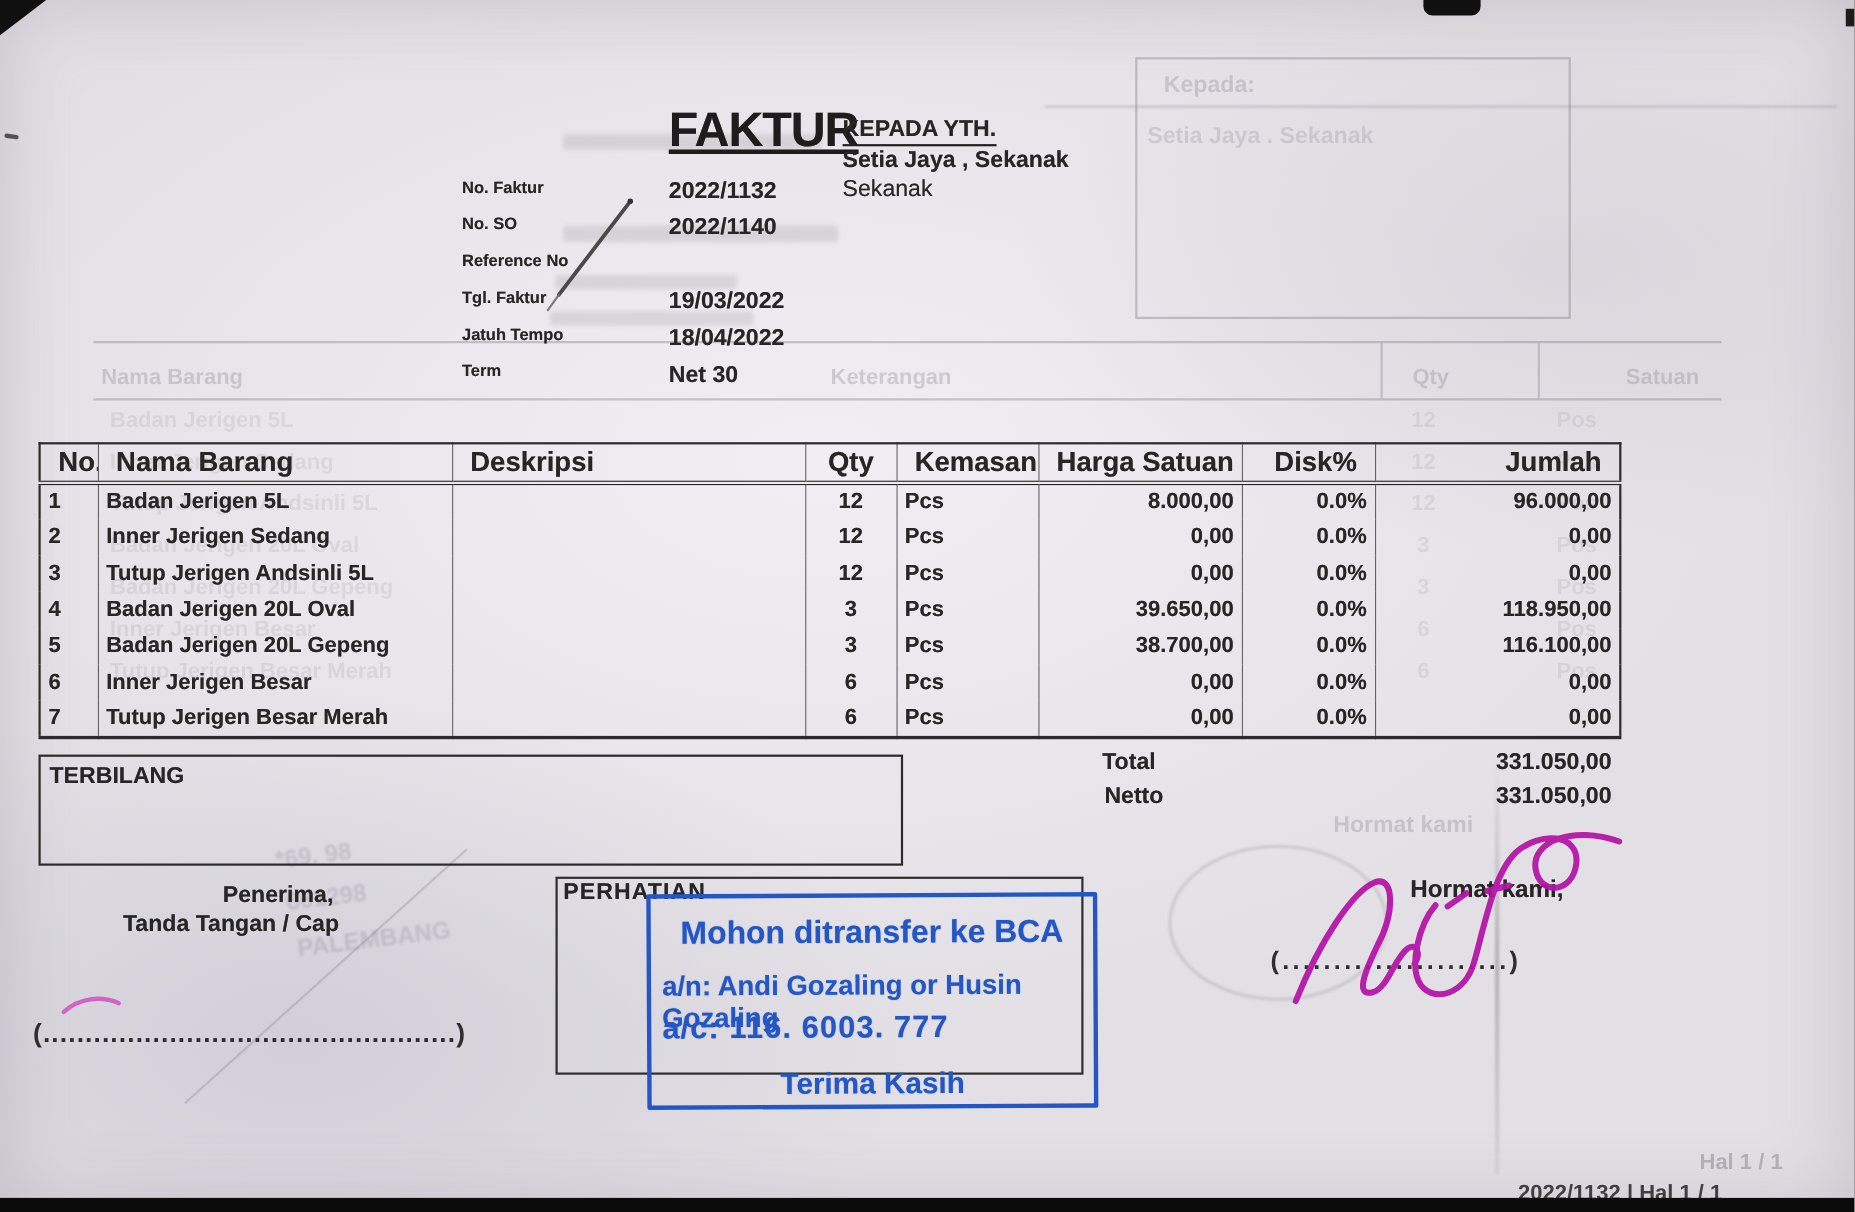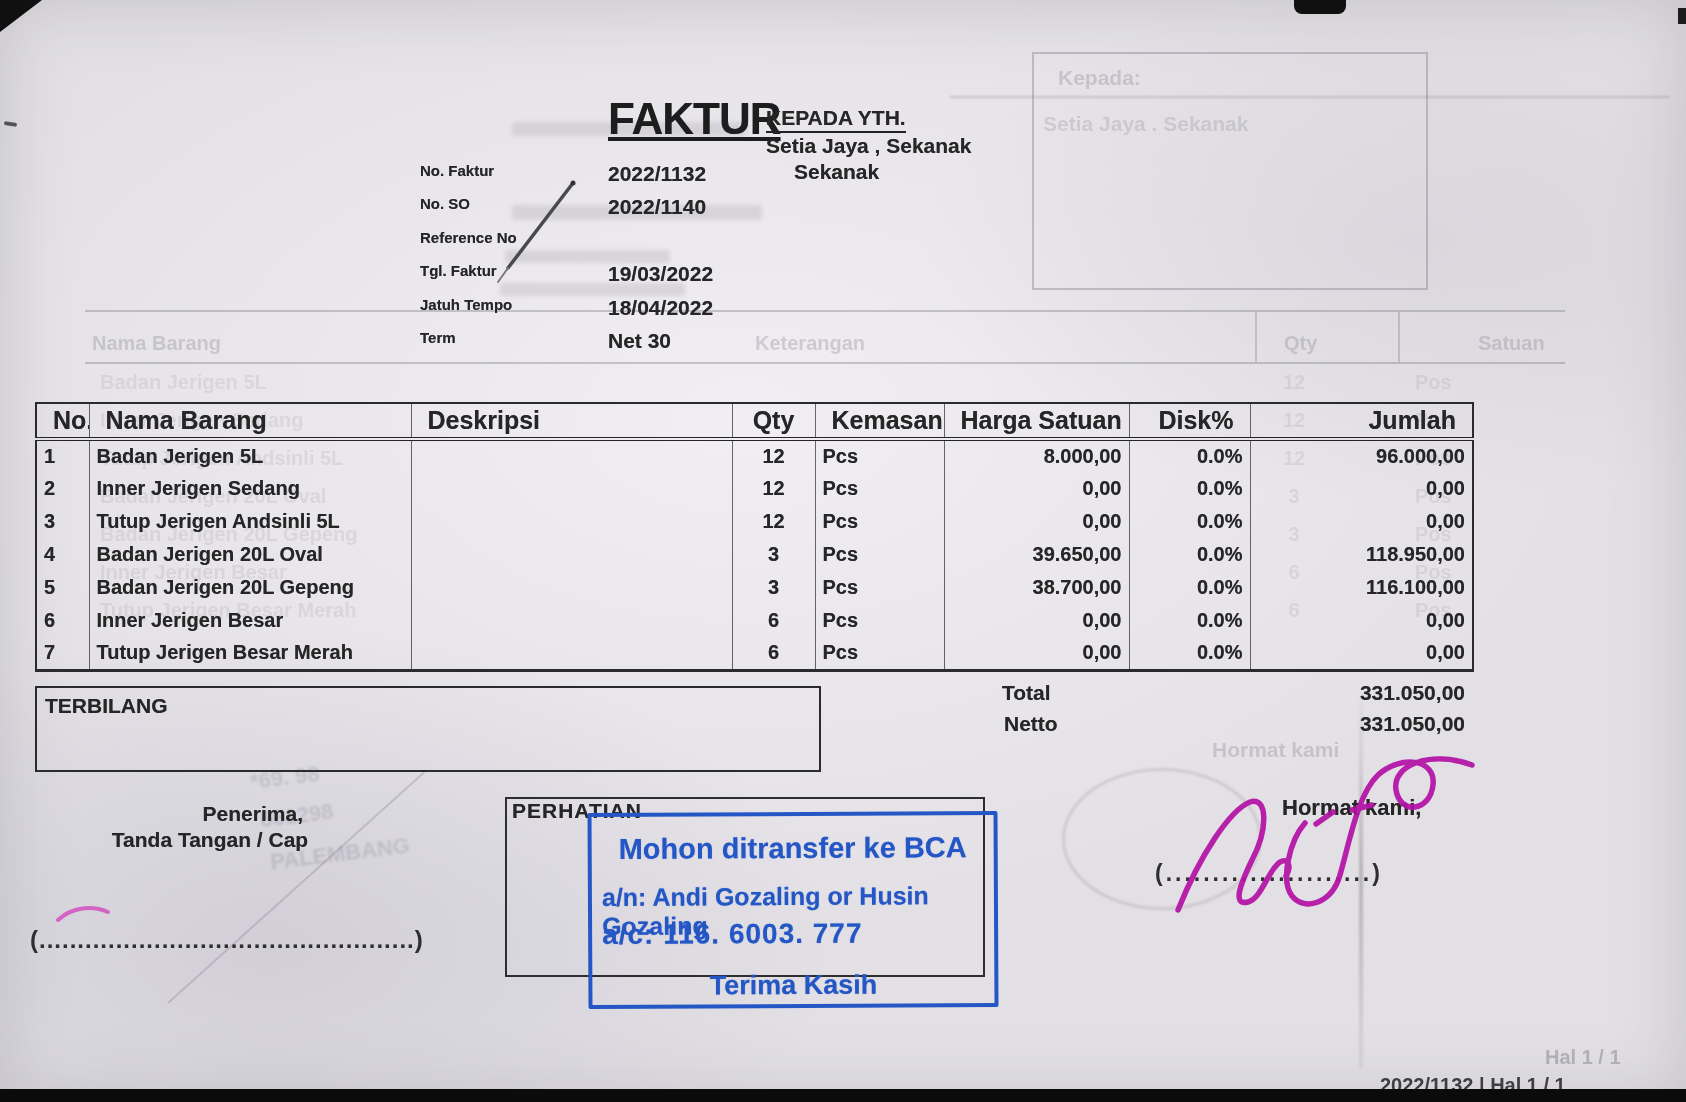--- a/index.html
+++ b/index.html
@@ -13,40 +13,40 @@
       radial-gradient(ellipse 760px 400px at 84% 22%, rgba(207,204,212,.5), transparent 65%),
       radial-gradient(ellipse 1250px 720px at 44% 38%, rgba(243,241,245,.85), transparent 72%);
     box-shadow:inset 0 0 70px rgba(118,112,126,.28);
   }
   .abs{position:absolute;}
   .ink{text-shadow:0 0 .6px rgba(35,35,35,.55);}
   
   .title{left:608px;top:94px;font-size:44px;font-weight:800;letter-spacing:-1px;color:#1d1d1d;text-decoration:underline;}
   .kepada-label{left:766px;top:106px;font-size:21px;font-weight:700;border-bottom:2px solid #222;padding-bottom:1px;}
   .kepada-1{left:766px;top:134px;font-size:21px;font-weight:600;}
-  .kepada-2{left:766px;top:160px;font-size:21px;font-weight:700;margin-left:28px;}
+  .kepada-2{left:766px;top:160px;font-size:21px;font-weight:400;}
   .field-label{left:420px;width:180px;font-size:15px;font-weight:700;}
   .field-value{left:608px;width:220px;font-size:21px;font-weight:700;}
   
   table.items{position:absolute;left:35px;top:402px;width:1437px;border-collapse:collapse;table-layout:fixed;
     border:2.5px solid #2b2b2b;border-bottom-width:3.5px;background:transparent;}
   table.items th{height:36px;font-size:25px;font-weight:700;border-bottom:4px double #242424;padding:0 16px;white-space:nowrap;overflow:hidden;}
   table.items td{height:33px;font-size:20px;font-weight:600;padding:0 7px;white-space:nowrap;overflow:hidden;}
   table.items th,table.items td{border-left:1.5px solid rgba(55,55,55,.75);}
   table.items th:first-child,table.items td:first-child{border-left:none;}
   .c0{width:53px;text-align:left;} .c1{width:322px;text-align:left;} .c2{width:321px;text-align:left;}
   .c3{width:83px;} td.c3{text-align:center;} th.c3{text-align:center;}
   .c4{width:129px;text-align:left;}
   .c5{width:185px;text-align:right;} .c6{width:121px;text-align:right;} .c7{width:223px;text-align:right;margin-top:27px;}
   
   .total-label{left:1002px;top:681px;font-size:21px;font-weight:600;}
   .netto-label{left:1004px;top:712px;font-size:21px;font-weight:600;}
   .total-value,.netto-value{right:221px;font-size:21px;font-weight:700;text-align:right;}
   .total-value{top:681px;} .netto-value{top:712px;}
-  .terbilang-box{left:35px;top:686px;width:786px;height:86px;border:2.5px solid #2b2b2b;}
+  .terbilang-box{left:35px;top:686px;width:786px;height:101px;border:2.5px solid #2b2b2b;}
   .terbilang-label{left:8px;top:6px;font-size:21px;font-weight:600;}
   .terbilang-text{left:8px;top:46px;font-size:22px;font-weight:600;}
   
   .penerima-1{left:118px;top:802px;width:185px;text-align:right;font-size:21px;font-weight:600;}
   .penerima-2{left:80px;top:828px;width:260px;text-align:center;font-size:21px;font-weight:600;}
   .attention-box{left:505px;top:797px;width:480px;height:180px;border:2.5px solid #2e2e2e;}
   .attention-label{left:512px;top:799px;font-size:21px;font-weight:600;letter-spacing:1px;}
   .stamp-box{left:588px;top:812px;width:410px;height:196px;border:4px solid var(--blue,#2457c5);
     transform:rotate(-.3deg);border-radius:2px;color:var(--blue,#2457c5);
     text-shadow:0 0 1px rgba(42,92,200,.55);}

